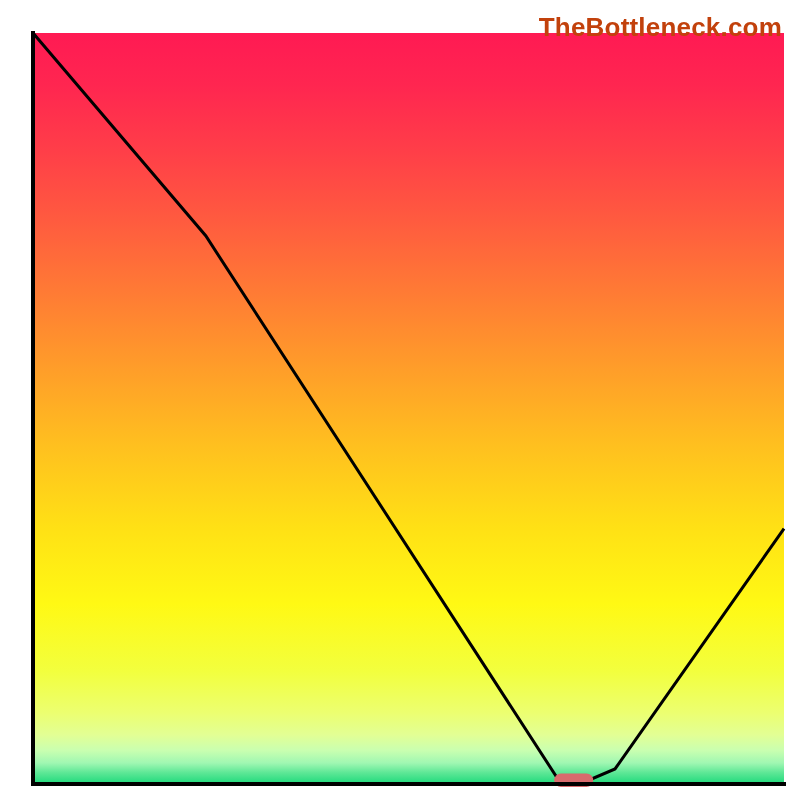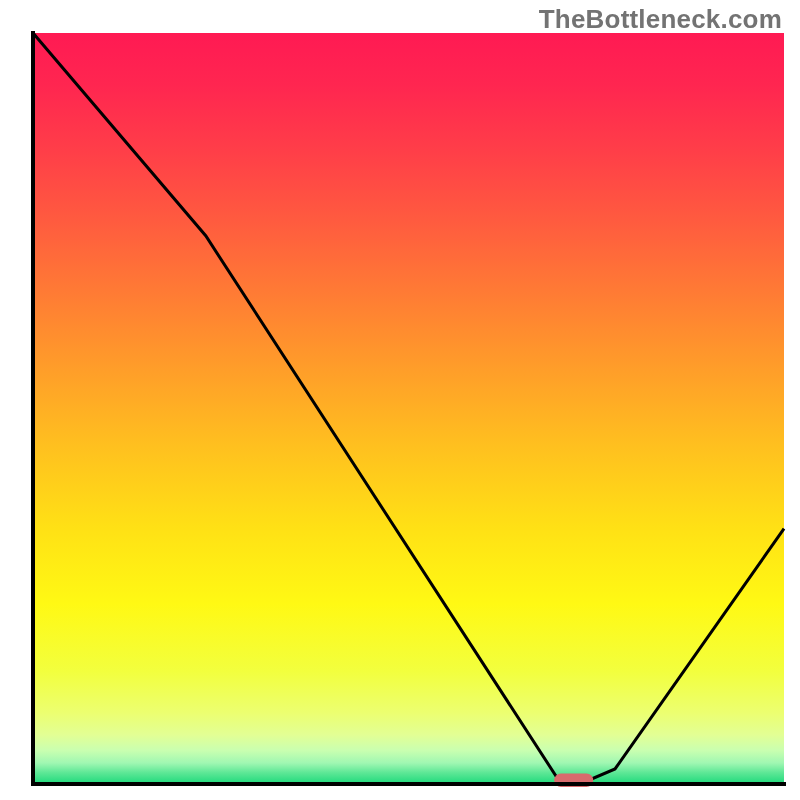--- a/index.html
+++ b/index.html
@@ -9,26 +9,26 @@
     height: 800px;
     background: #ffffff;
   }
   .container {
     position: relative;
     width: 800px;
     height: 800px;
   }
   .watermark {
     position: absolute;
-    top: 4px;
+    top: 12px;
     right: 18px;
     font-family: Arial, Helvetica, sans-serif;
     font-size: 26px;
     font-weight: 600;
-    color: #737373;
+    color: #c2410c;
     letter-spacing: 0.2px;
   }
   svg {
     display: block;
   }
 </style>
 </head>
 <body>
 
 <div class="container">

